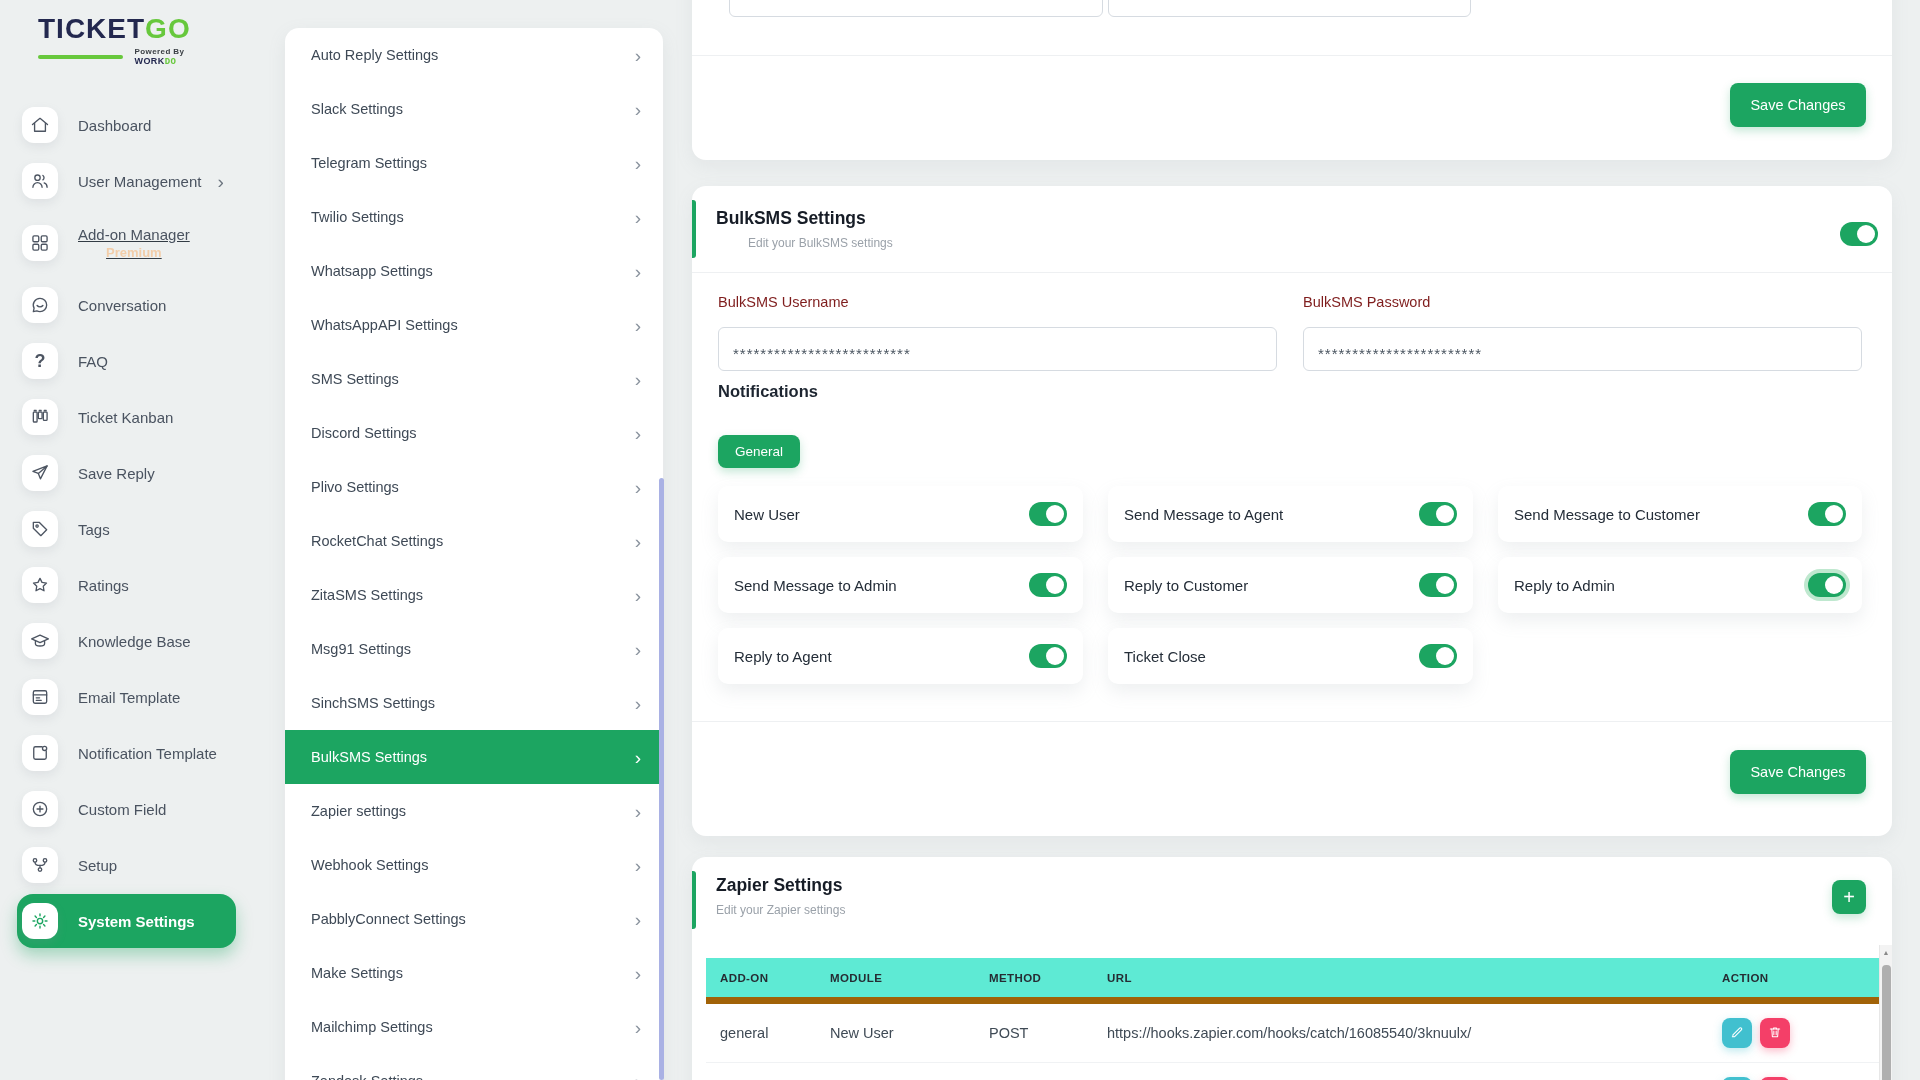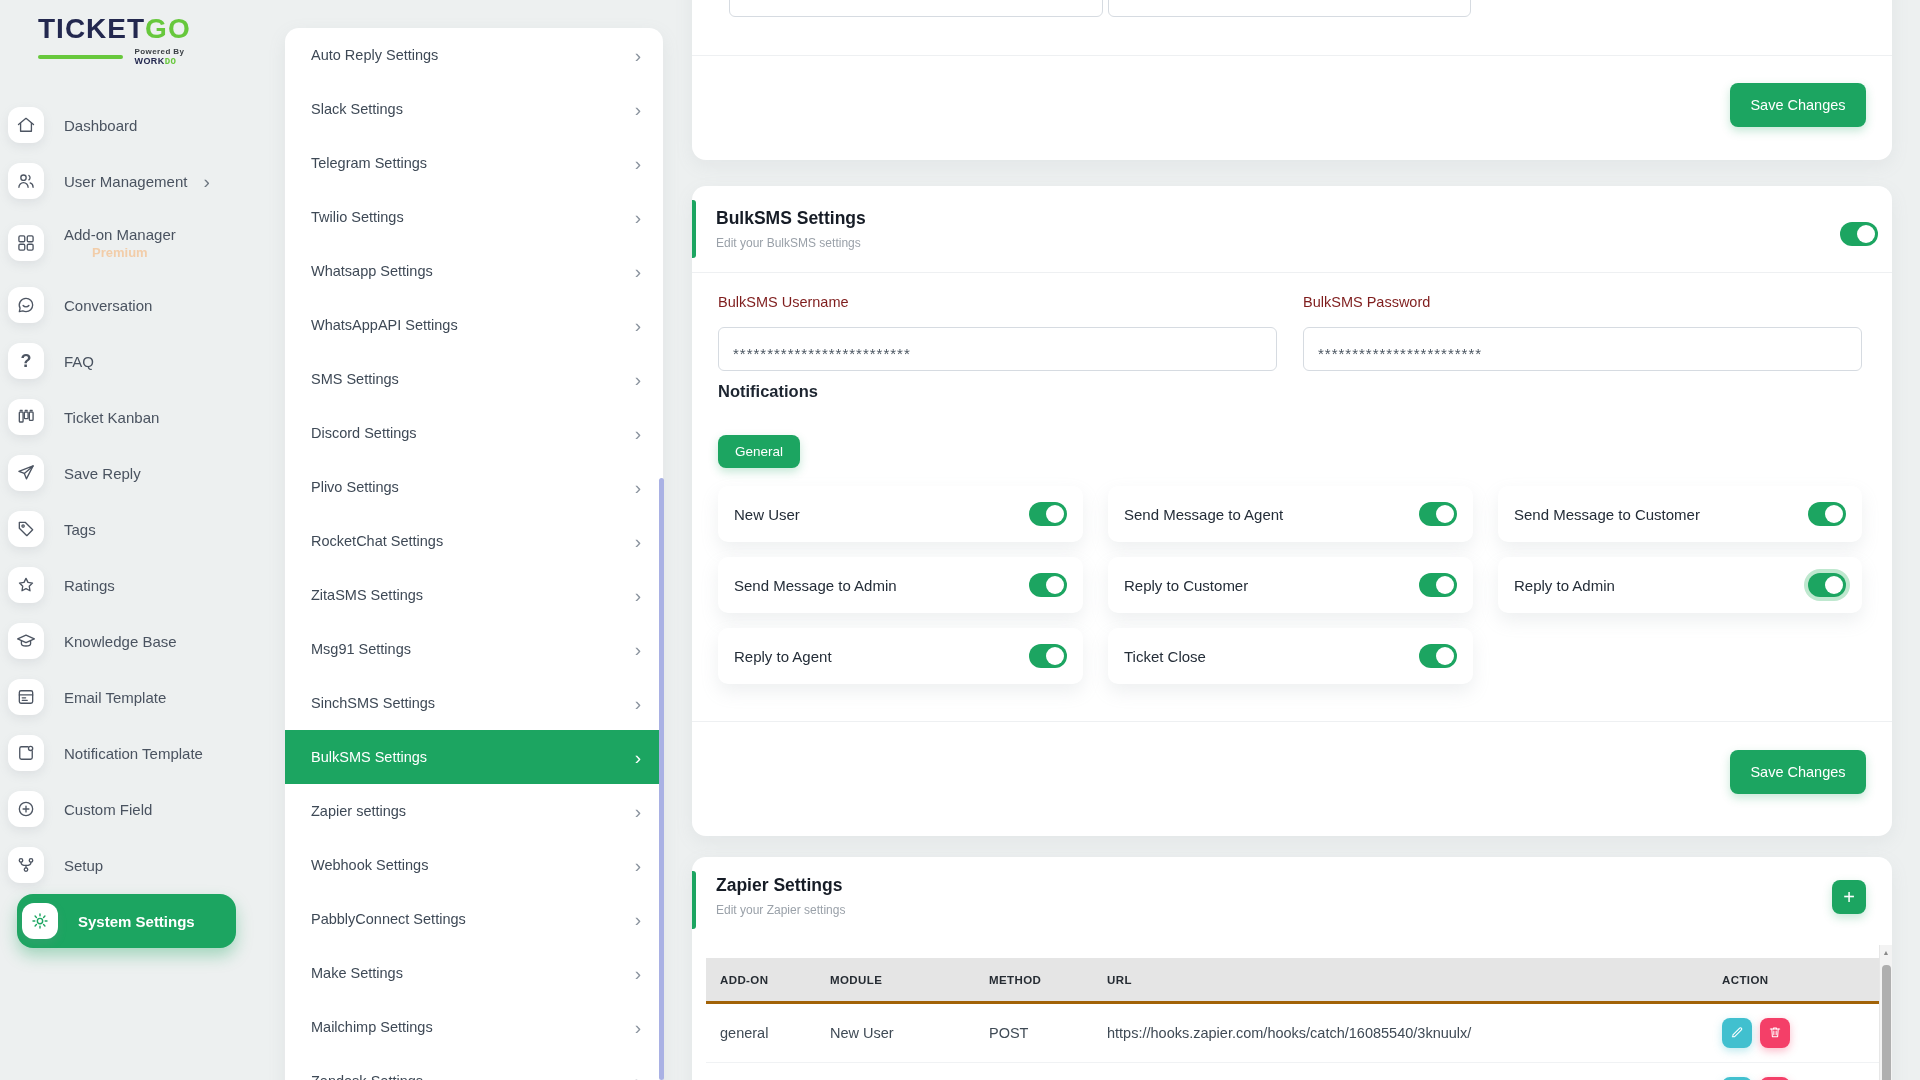--- a/index.html
+++ b/index.html
@@ -12,25 +12,25 @@
   .logo { margin:14px 0 0 38px; width:185px; }
   .logo-text { font-size:28px; font-weight:800; letter-spacing:1px; color:#23284f; line-height:30px; }
   .logo-text .accent { color:#67c83c; }
   .logo-sub { display:flex; align-items:center; margin-top:3px; }
   .logo-bar { width:90px; height:4px; border-radius:2px; background:#67c83c; }
   .powered { margin-left:12px; font-size:8px; font-weight:700; color:#3a3f44; letter-spacing:.4px; }
   .powered .wd { color:#23284f; font-size:9px; }
   .powered .wd-accent { color:#67c83c; font-size:9px;font-family:Liberation Mono, monospace; }
 
   nav.side-nav { margin-top:30px; display:flex; flex-direction:column; }
-  .srow { display:flex; align-items:center; height:56px; padding-left:8px; cursor:pointer; }
+  .srow { display:flex; align-items:center; height:56px; padding-left:22px; cursor:pointer; }
   .srow .icon-box { width:36px; height:36px; border-radius:12px; background:#fff; display:flex; align-items:center; justify-content:center; box-shadow:0 4px 10px rgba(140,150,160,.16); color:#4d5562; flex:0 0 36px; }
   .srow .lbl { margin-left:20px; font-size:15px; color:#4a5360; font-weight:500; }
   .srow .chev { margin-left:16px; color:#6d7680; font-size:19px; line-height:1; }
-  .srow.tall { height:68px; }
+  .srow.tall { height:68px;text-decoration:underline; }
   .lbl-stack { margin-left:20px; display:flex; flex-direction:column; align-items:center; }
   .lbl-stack .lbl { margin-left:0; }
   .badge-premium { font-size:13px; font-weight:700; color:#f2cda9; margin-top:2px; }
   .srow.active { background:#1ca561; border-radius:16px; margin:1px 49px 1px 17px; height:54px; padding-left:5px; box-shadow:0 8px 16px rgba(28,165,97,.35); }
   .srow.active .icon-box { color:#1ca561; }
   .srow.active .lbl { color:#fff; font-weight:700; }
   .q-glyph { font-size:18px; font-weight:600; color:#4d5562; }
 
   
   .panel { position:absolute; left:285px; top:28px; width:378px; height:1120px; background:#fff; border-radius:14px; box-shadow:0 6px 18px rgba(140,150,160,.12); overflow:hidden; }
@@ -63,21 +63,21 @@
   .notif-title { position:absolute; left:26px; top:196px; font-size:16.5px; font-weight:700; color:#1d2530; }
   .tab-general { left:26px; top:249px; width:82px; height:33px; font-size:13.5px; }
 
   .tgl-card { position:absolute; height:56px; background:#fff; border-radius:10px; box-shadow:0 8px 18px rgba(150,160,170,.16); display:flex; align-items:center; justify-content:space-between; padding:0 16px 0 16px; }
   .tgl-card .tlbl { font-size:15px; font-weight:500; color:#242d38; }
 
   .card-zapier { top:857px; height:400px; }
   .btn-plus { right:26px; top:23px; width:34px; height:34px; font-size:20px; font-weight:400; line-height:1; }
 
   .ztable { position:absolute; left:14px; right:6px; top:88px; bottom:0; }
-  .thead { position:relative; margin-top:13px; height:46px; background:#e5e5e5; border-bottom:3px solid #a16207; display:grid; grid-template-columns:110px 159px 118px 615px 1fr; align-items:center; }
+  .thead { position:relative; margin-top:13px; height:46px; background:#5eead4; border-bottom:7px solid #a16207; display:grid; grid-template-columns:110px 159px 118px 615px 1fr; align-items:center; }
   .thead > div { padding-left:14px; font-size:11.5px; font-weight:700; letter-spacing:.4px; color:#262c33; }
   .trow { height:59px; border-bottom:1px solid #f0f2f4; display:grid; grid-template-columns:110px 159px 118px 615px 1fr; align-items:center; }
   .trow > div { padding-left:14px; font-size:14.5px; color:#3f4a55; }
   .actions { display:flex; gap:8px; align-items:center; }
   .abtn { width:30px; height:30px; border-radius:8px; border:none; display:flex; align-items:center; justify-content:center; cursor:pointer; color:#fff; }
   .abtn.edit { background:#41c0cf; box-shadow:0 3px 8px rgba(65,192,207,.35); }
   .abtn.del { background:#f43f68; box-shadow:0 3px 8px rgba(244,63,104,.35); }
 
   .tbl-scrollbar { position:absolute; right:-6px; top:0; bottom:0; width:13px; background:#f3f3f3; border-left:1px solid #e7e7e7; }
   .tbl-scroll-arrow { position:absolute; top:4px; left:0; right:0; text-align:center; font-size:7px; color:#8a8a8a; }
@@ -353,21 +353,21 @@
     <section class="card card-top">
       <div class="cut-input" style="left:37px; width:374px;"></div>
       <div class="cut-input" style="left:416px; width:363px;"></div>
       <div class="divider" style="top:117px;"></div>
       <button class="btn-green" style="right:26px; top:145px; width:136px; height:44px;">Save Changes</button>
     </section>
 
     <section class="card card-bulksms">
       <div class="accent-bar"></div>
       <h2 class="card-title" style="top:22px;">BulkSMS Settings</h2>
-      <div class="card-subtitle" style="top:50px;">Edit your BulkSMS settings</div>
+      <div class="card-subtitle" style="top:50px;margin-left:32px;">Edit your BulkSMS settings</div>
       <div class="toggle" style="position:absolute; right:14px; top:36px;"></div>
       <div class="divider" style="top:86px;"></div>
 
       <label class="field-label" style="left:26px;">BulkSMS Username</label>
       <input class="field-input" style="left: 26px; width: 559px;" value="**************************">
       <label class="field-label" style="left:611px;">BulkSMS Password</label>
       <input class="field-input" style="left: 611px; width: 559px;" value="************************">
 
       <h3 class="notif-title">Notifications</h3>
       <button class="btn-green tab-general">General</button>

